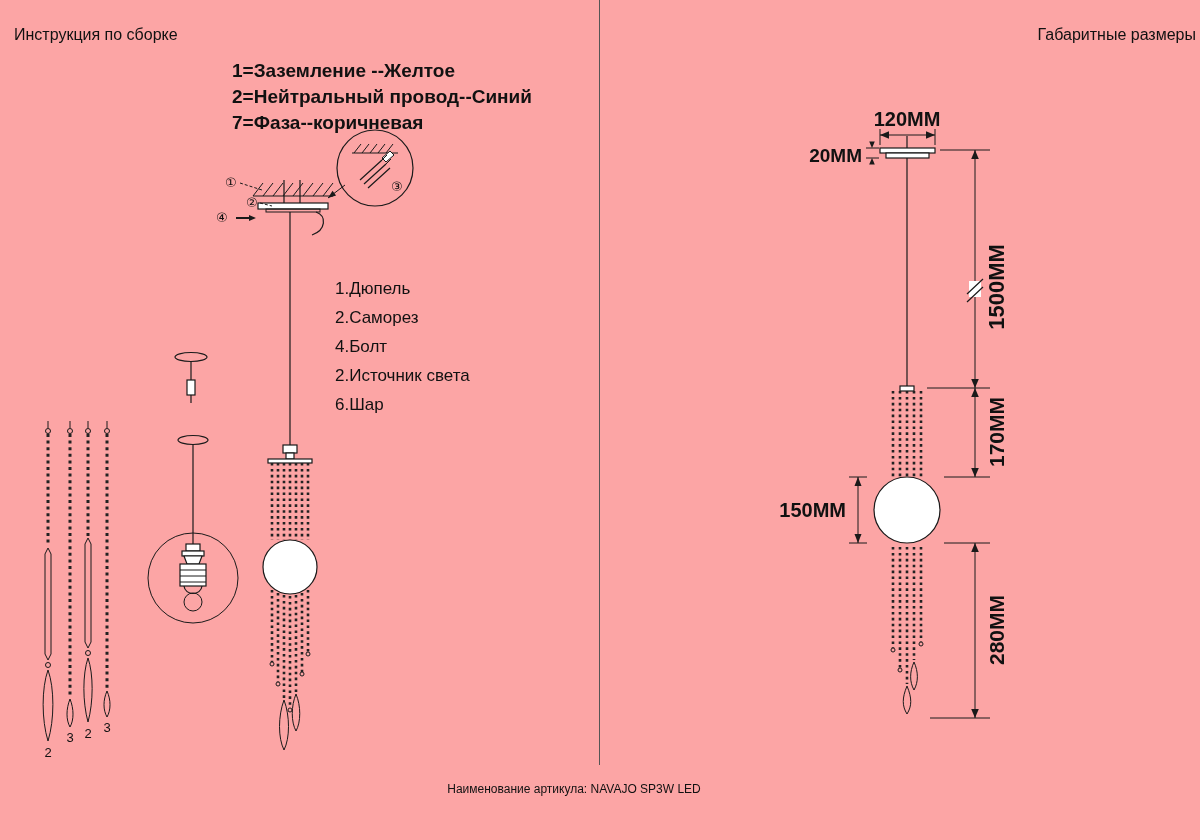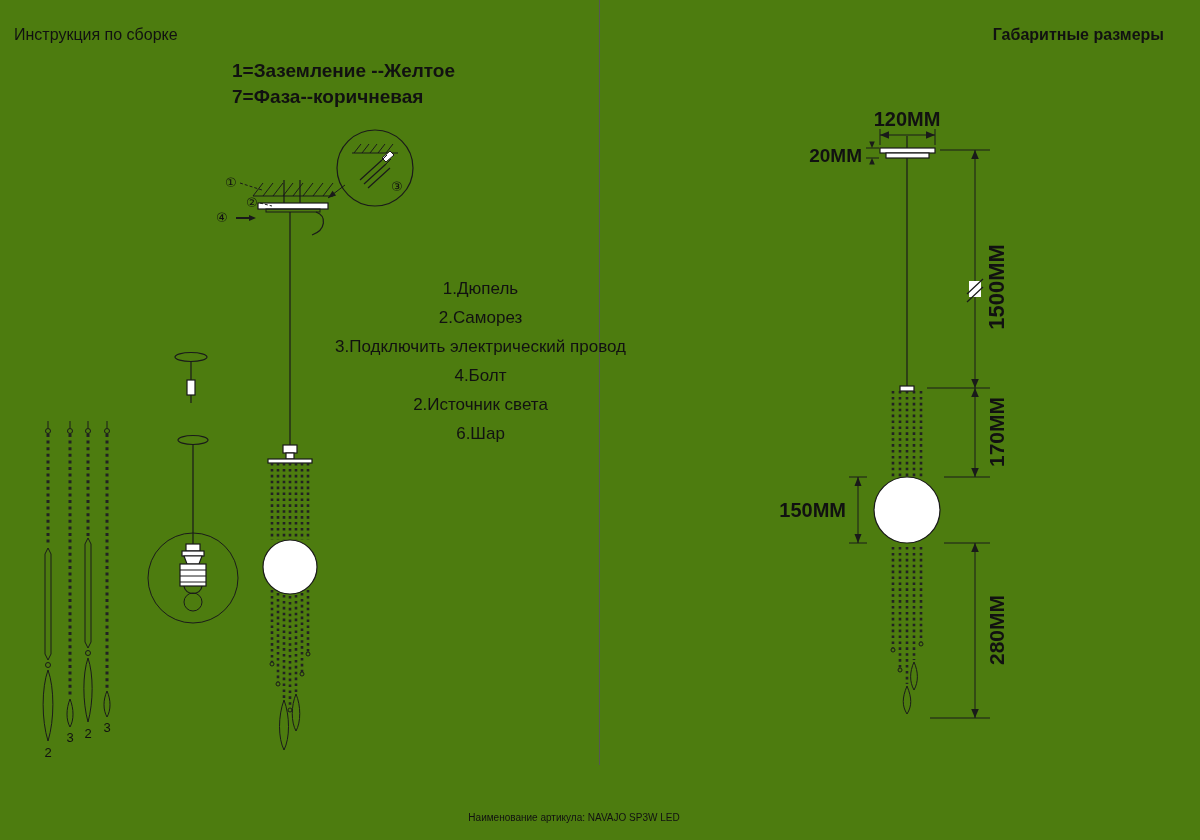--- a/index.html
+++ b/index.html
@@ -1,24 +1,24 @@
 <!DOCTYPE html>
 <html><head>
 <meta charset="utf-8">
 <style>
   html,body{margin:0;padding:0;background:#fff;}
-  .page{position:relative;width:1200px;height:840px;background:#4d7c0f;overflow:hidden;
+  .page{position:relative;width:1200px;height:840px;background:#fca5a5;overflow:hidden;
         font-family:"Liberation Sans","DejaVu Sans",sans-serif;color:#000;}
   .title{position:absolute;font-size:16px;color:#111;}
   .title-left{left:14px;top:26px;}
-  .title-right{right:36px;top:26px;text-align:right;font-weight:bold;}
+  .title-right{right:4px;top:26px;text-align:right;}
   .divider{position:absolute;left:599px;top:0;width:1px;height:765px;background:#555;}
   .wire-legend{position:absolute;left:232px;top:58px;font-size:19px;font-weight:bold;line-height:26px;color:#111;}
-  .parts-list{position:absolute;left:335px;top:274px;font-size:17px;line-height:29px;color:#111;text-align:center;}
-  .footer{position:absolute;left:0;top:782px;width:1148px;text-align:center;font-size:10px;color:#111;margin-top:30px;}
+  .parts-list{position:absolute;left:335px;top:274px;font-size:17px;line-height:29px;color:#111;}
+  .footer{position:absolute;left:0;top:782px;width:1148px;text-align:center;font-size:12px;color:#111;}
   svg{position:absolute;}
   #assembly-svg{left:0;top:50px;}
   #dimension-svg{left:600px;top:50px;}
   .ln{stroke:#1a1a1a;stroke-width:1.2;fill:none;}
   .thin{stroke:#1a1a1a;stroke-width:1;fill:none;}
   .beads{stroke:#222;stroke-width:3;fill:none;stroke-dasharray:3,3.6;}
   .strands{stroke:#222;stroke-width:2.6;fill:none;stroke-dasharray:2.6,3.3;}
   .fillw{fill:#fff;stroke:#1a1a1a;stroke-width:1.2;}
   .arrow{fill:#1a1a1a;stroke:none;}
   .dimtext{font-family:"Liberation Sans","DejaVu Sans",sans-serif;font-weight:bold;fill:#111;}
@@ -29,27 +29,27 @@
 <body>
 
 <div class="page">
 
   <div class="title title-left">Инструкция по сборке</div>
   <div class="title title-right">Габаритные размеры</div>
   <div class="divider"></div>
 
   <div class="wire-legend">
     <div>1=Заземление --Желтое</div>
+    <div>2=Нейтральный провод--Синий</div>
     <div>7=Фаза--коричневая</div>
   </div>
 
   <div class="parts-list">
     <div>1.Дюпель</div>
     <div>2.Саморез</div>
-    <div>3.Подключить электрический провод</div>
     <div>4.Болт</div>
     <div>2.Источник света</div>
     <div>6.Шар</div>
   </div>
 
   <svg id="assembly-svg" width="600" height="720" viewBox="0 0 600 720">
 
     <g>
       <line class="thin" x1="253" y1="146" x2="333" y2="146"></line>
       <path class="thin" d="M253,146 l10,-13 M263,146 l10,-13 M273,146 l10,-13 M283,146 l10,-13 M293,146 l10,-13 M303,146 l10,-13 M313,146 l10,-13 M323,146 l10,-13"></path>

